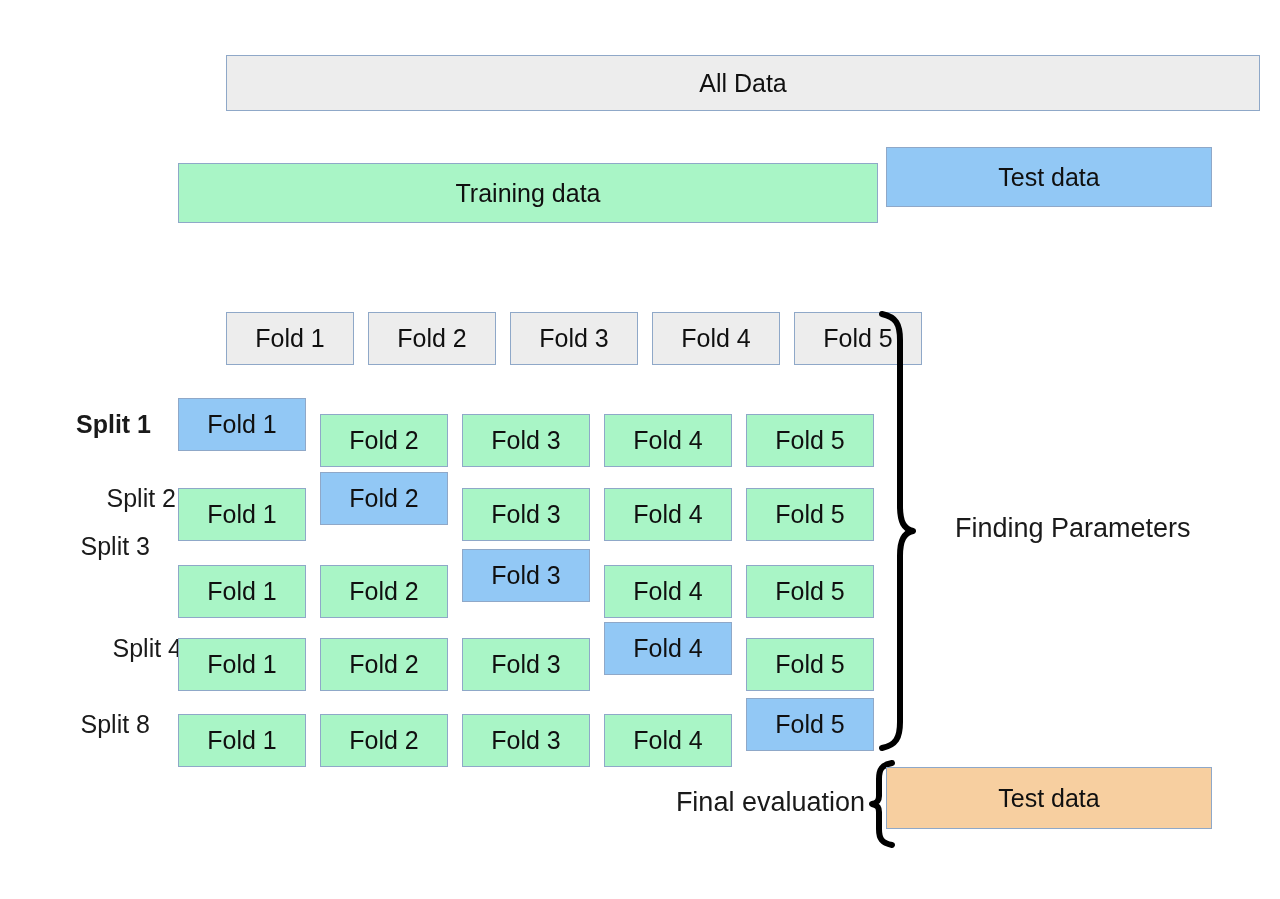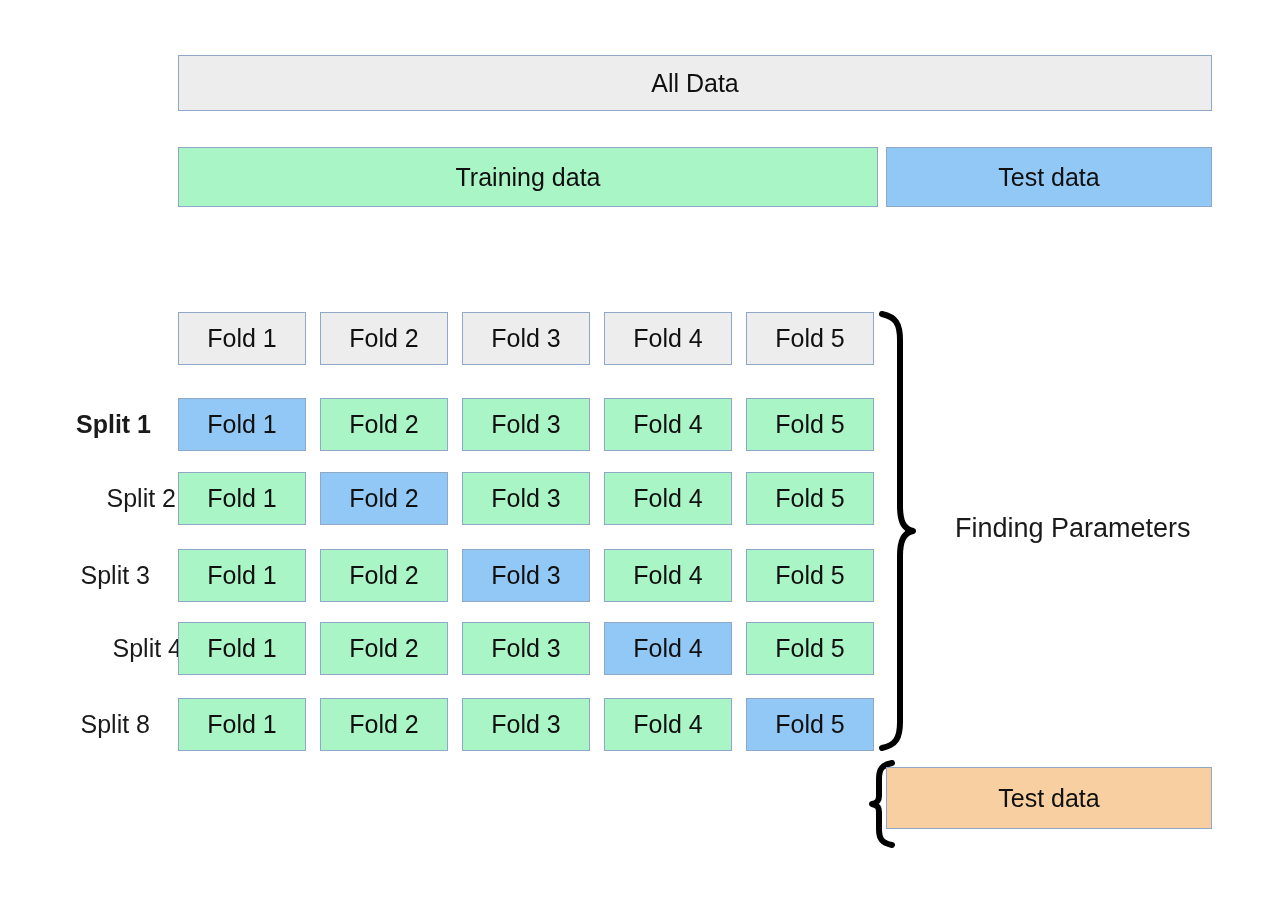--- a/index.html
+++ b/index.html
@@ -26,22 +26,22 @@
     box-sizing: border-box;
     border: 1.5px solid #8fa8c8;
     display: flex;
     align-items: center;
     justify-content: center;
     font-size: 25px;
     line-height: 1;
     color: #101010;
     white-space: nowrap;
   }
-  .box.grey   { background: #ededed; }
-  .box.green  { background: #a9f5c6; }
+  .box.grey   { background: #ededed; margin-left: 48px; }
+  .box.green  { background: #a9f5c6; margin-top: 16px; }
   .box.blue   { background: #92c8f5; }
   .box.orange { background: #f7cfa0; }
 
   
   .side-label {
     position: absolute;
     font-size: 25px;
     line-height: 1;
     color: #1a1a1a;
     white-space: nowrap;
@@ -90,21 +90,21 @@
   <div class="box green" style="left:604px; top:398px; width:128px; height:53px;">Fold 4</div>
   <div class="box green" style="left:746px; top:398px; width:128px; height:53px;">Fold 5</div>
 
   <div class="side-label" style="left:0px; top:486px; width:150px;padding-left:26px;">Split 2</div>
   <div class="box green" style="left:178px; top:472px; width:128px; height:53px;">Fold 1</div>
   <div class="box blue" style="left:320px; top:472px; width:128px; height:53px;">Fold 2</div>
   <div class="box green" style="left:462px; top:472px; width:128px; height:53px;">Fold 3</div>
   <div class="box green" style="left:604px; top:472px; width:128px; height:53px;">Fold 4</div>
   <div class="box green" style="left:746px; top:472px; width:128px; height:53px;">Fold 5</div>
 
-  <div class="side-label" style="left:0px; top:563px; width:150px;">Split 3</div>
+  <div class="side-label" style="left:0px; top:534px; width:150px;">Split 3</div>
   <div class="box green" style="left:178px; top:549px; width:128px; height:53px;">Fold 1</div>
   <div class="box green" style="left:320px; top:549px; width:128px; height:53px;">Fold 2</div>
   <div class="box blue" style="left:462px; top:549px; width:128px; height:53px;">Fold 3</div>
   <div class="box green" style="left:604px; top:549px; width:128px; height:53px;">Fold 4</div>
   <div class="box green" style="left:746px; top:549px; width:128px; height:53px;">Fold 5</div>
 
   <div class="side-label" style="left:0px; top:636px; width:150px;padding-left:32px;">Split 4</div>
   <div class="box green" style="left:178px; top:622px; width:128px; height:53px;">Fold 1</div>
   <div class="box green" style="left:320px; top:622px; width:128px; height:53px;">Fold 2</div>
   <div class="box green" style="left:462px; top:622px; width:128px; height:53px;">Fold 3</div>
@@ -123,20 +123,21 @@
              C 20 9, 24 16, 24 32
              L 24 198
              C 24 214, 28 221, 37 223
              C 28 225, 24 232, 24 248
              L 24 414
              C 24 430, 20 437, 6 440" stroke-width="6"></path>
   </svg>
 
   <div class="right-label" style="left:955px; top:515px; width:340px;">Finding Parameters</div>
 
+  <div class="right-label" style="left:625px; top:789px; width:240px; text-align:right;">Final evaluation</div>
 
   <svg class="brace" style="left:868px; top:758px; width:32px; height:92px;" viewBox="0 0 32 92" width="32" height="92">
     <path d="M 24 5
              C 14 7, 11 11, 11 21
              L 11 38
              C 11 43, 9 45, 4 46
              C 9 47, 11 49, 11 54
              L 11 71
              C 11 81, 14 85, 24 87" stroke-width="6"></path>
   </svg>

